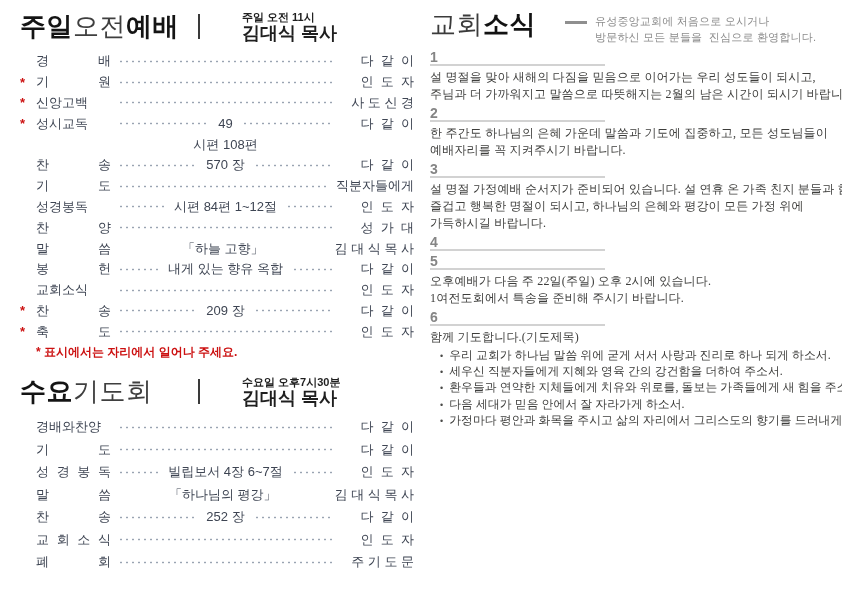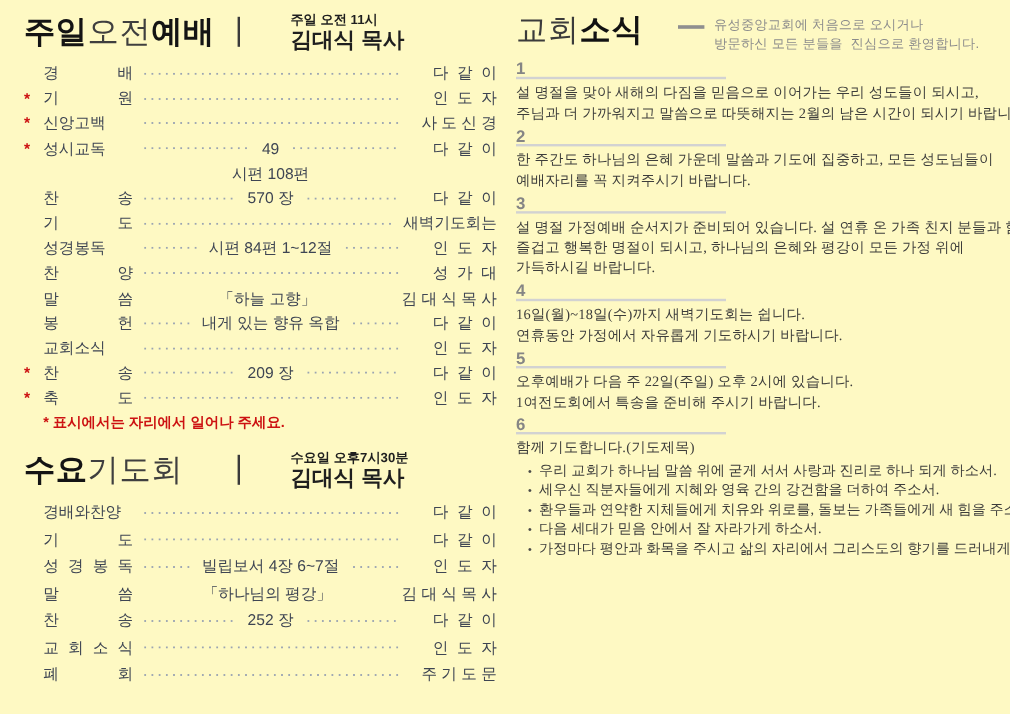--- a/index.html
+++ b/index.html
@@ -1,17 +1,17 @@
 <!DOCTYPE html>
 <html><head>
 <meta charset="utf-8">
 <style>
   html,body { margin:0; padding:0; background:#e8e8e8; }
   .page {
-    position:relative; width:842px; height:595px; background:#fef9c3;
+    position:relative; width:842px; height:595px; background:#ffffff;
     overflow:hidden; font-family:"Liberation Sans", sans-serif;
   }
   
   .leftcol { position:absolute; left:20px; top:10px; width:394px; }
   .svc-head { display:flex; align-items:flex-start; }
   .svc-title { font-size:26px; letter-spacing:0.5px; width:178px; flex:none; line-height:32px; }
   .t-b { font-weight:800; color:#141414; }
   .t-l { font-weight:400; color:#3f3f3f; }
   .head-bar { width:2px; height:25px; background:#3a3a3a; flex:none; margin-top:4px; }
   .svc-info { margin-left:42px; padding-top:1px; }
@@ -114,21 +114,21 @@
           <span class="lbl">찬 송</span>
           <span class="dots"></span>
           <span class="ctr">570 장</span>
           <span class="dots"></span>
           <span class="rt">다&nbsp;&nbsp;같&nbsp;&nbsp;이</span>
       </div>
       <div class="row">
         <span class="ast"></span>
           <span class="lbl">기 도</span>
           <span class="dots"></span>
-          <span class="rt">새벽기도회는</span>
+          <span class="rt">직분자들에게</span>
       </div>
       <div class="row">
         <span class="ast"></span>
           <span class="lbl">성경봉독</span>
           <span class="dots"></span>
           <span class="ctr">시편 84편 1~12절</span>
           <span class="dots"></span>
           <span class="rt">인&nbsp;&nbsp;도&nbsp;&nbsp;자</span>
       </div>
       <div class="row">
@@ -277,24 +277,20 @@
         <div class="sec-num">3</div>
         <div class="sec-lines">
           <div>설 명절 가정예배 순서지가 준비되어 있습니다. 설 연휴 온 가족 친지 분들과 함께</div>
           <div>즐겁고 행복한 명절이 되시고, 하나님의 은혜와 평강이 모든 가정 위에</div>
           <div>가득하시길 바랍니다.</div>
         </div>
       </div>
 
       <div class="section">
         <div class="sec-num">4</div>
-        <div class="sec-lines">
-          <div>16일(월)~18일(수)까지 새벽기도회는 쉽니다.</div>
-          <div>연휴동안 가정에서 자유롭게 기도하시기 바랍니다.</div>
-        </div>
       </div>
 
       <div class="section">
         <div class="sec-num">5</div>
         <div class="sec-lines">
           <div>오후예배가 다음 주 22일(주일) 오후 2시에 있습니다.</div>
           <div>1여전도회에서 특송을 준비해 주시기 바랍니다.</div>
         </div>
       </div>
 

